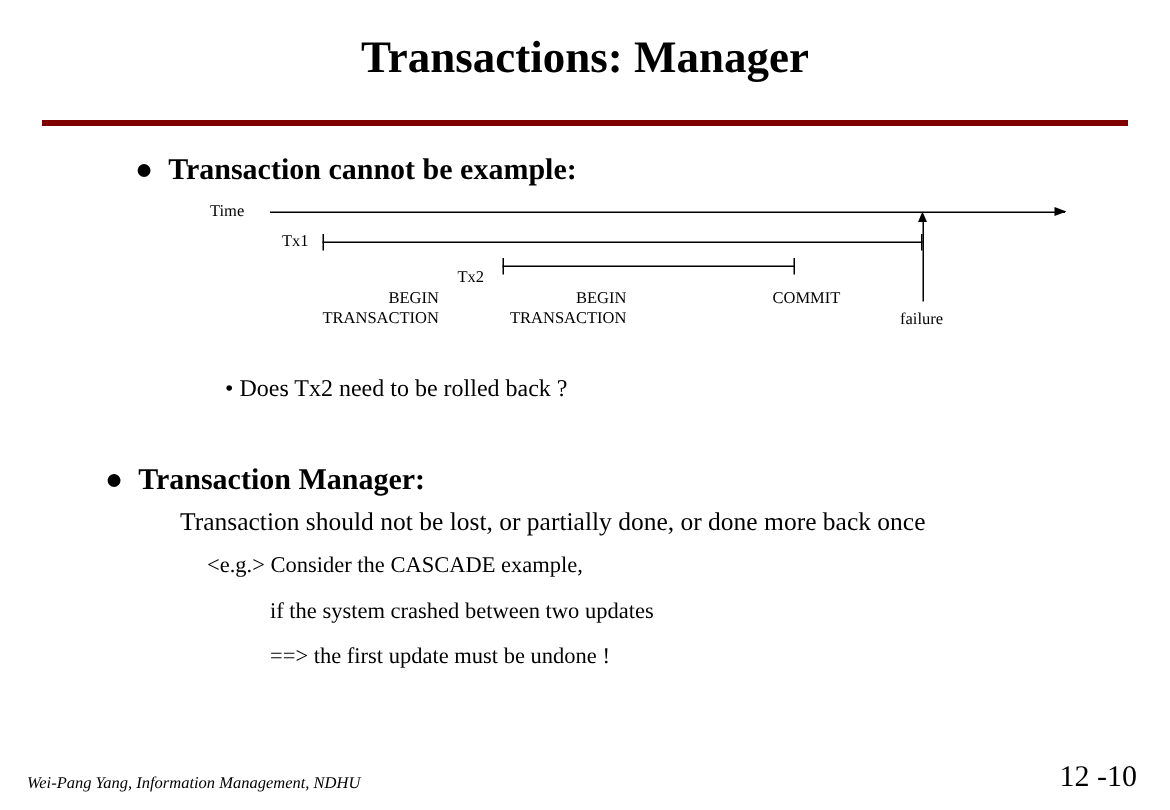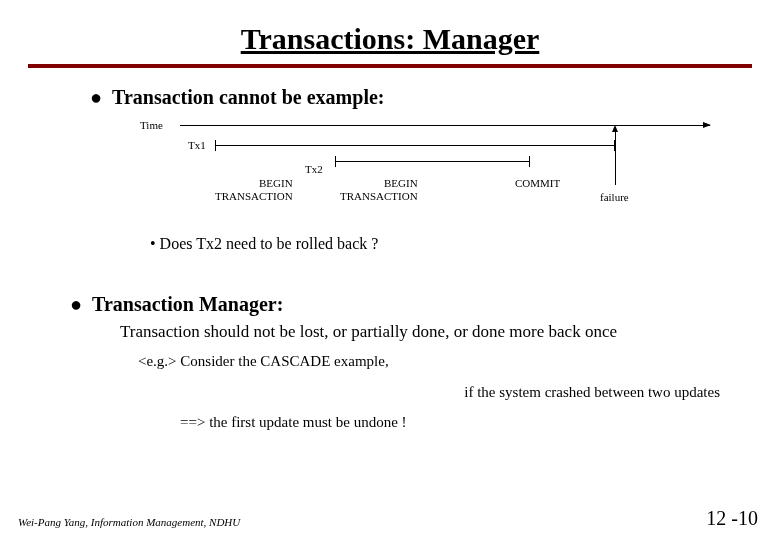--- a/index.html
+++ b/index.html
@@ -9,22 +9,21 @@
     background: #fff;
     font-family: "Times New Roman", Times, serif;
     color: #000;
     position: relative;
   }
   .title {
     text-align: center;
     font-size: 30px;
     font-weight: bold;
     padding-top: 22px;
-    padding-bottom: 8px;
-    text-decoration: underline;
+    padding-bottom: 24px;
   }
   .rule {
     height: 4px;
     background: #800000;
     margin: 0 28px 18px 28px;
   }
   .content {
     padding: 0 60px 0 90px;
   }
   .bullet-row {
@@ -171,21 +170,21 @@
     font-size: 17px;
     margin-left: 30px;
     margin-top: 4px;
   }
   .eg {
     font-size: 15px;
     margin-left: 48px;
     margin-top: 8px;
     line-height: 1.5;
   }
-  .eg-line2 { margin-left: 50px; text-align: right; }
+  .eg-line2 { margin-left: 90px; }
   .eg-line3 { margin-left: 90px; }
   .footer {
     position: absolute;
     bottom: 12px;
     left: 18px;
     font-size: 11px;
     font-style: italic;
   }
   .pagenum {
     position: absolute;

